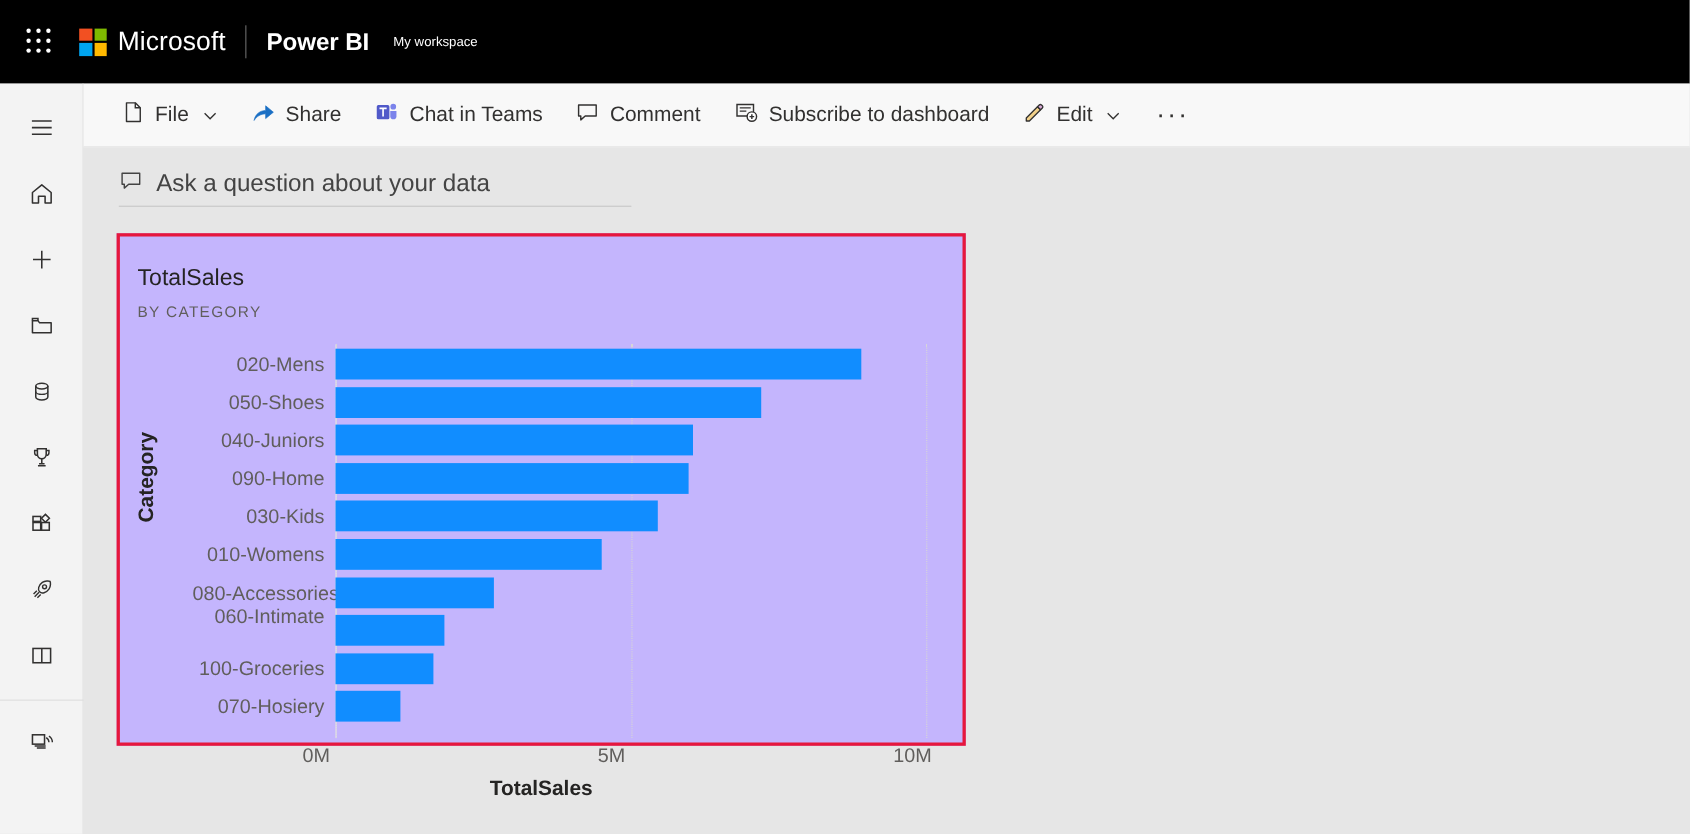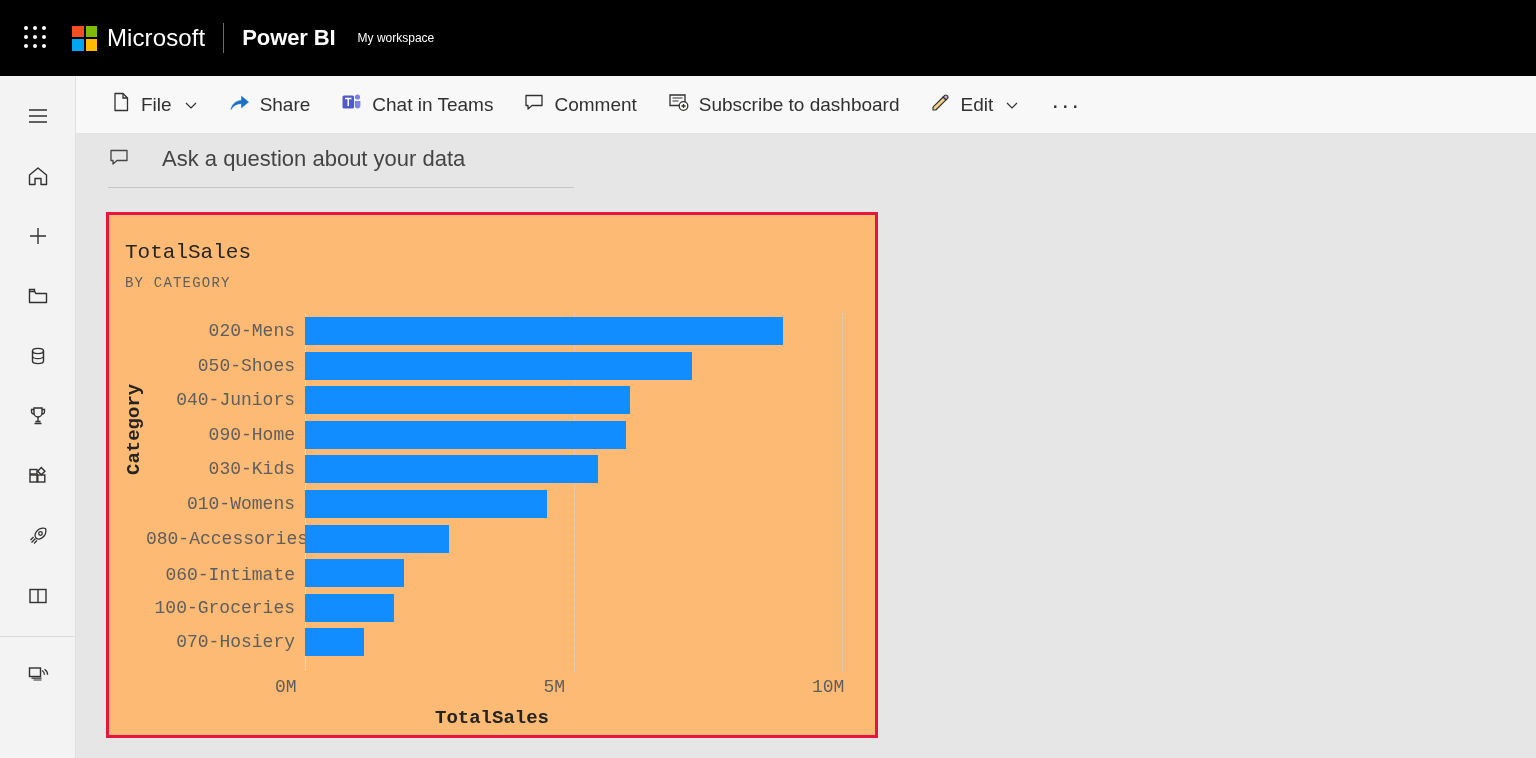--- a/index.html
+++ b/index.html
@@ -87,36 +87,34 @@
     white-space:nowrap;
   }
   .cmd .lbl { margin-left:9px; }
   .cmd .chev { margin-left:12px; display:flex; align-items:center;}
   .cmd-ellipsis { font-size:24px; letter-spacing:2px; color:#323130; padding:0 12px; }
 
   
   .qna {
     position:absolute; left:108px; top:146px;
     width:466px; height:42px;
-    display:flex; 
+    display:flex; align-items:center;
     border-bottom:1px solid #c7c7c7;
     cursor:text;
-    gap:20px;
   }
   .qna-text {
     margin-left:12px; color:#444444; font-size:22px; font-weight:400;
   }
 
   
   .card {
     position:absolute; left:106px; top:212px;
-    width:772px; height:526px;
-    background:#fdba74;
+    width:772px; height:466px;
+    background:#c4b5fd;
     border:3px solid #e6173d;
-    font-family:Liberation Mono, monospace;
   }
   .card-title {
     position:absolute; left:16px; top:26px;
     font-size:21px; color:#252423; font-weight:400;
   }
   .card-sub {
     position:absolute; left:16px; top:60px;
     font-size:14px; color:#605e5c; letter-spacing:1.2px; font-weight:400;
   }
 
@@ -392,20 +390,20 @@
       <div class="cat-label" style="top: 174.2px; right: 580px;">040-Juniors</div>
       <div class="bar" title="040-Juniors" style="left: 196px; top: 171.2px; width: 324.885px; background: rgb(17, 141, 255);"></div>
       <div class="cat-label" style="top: 208.8px; right: 580px;">090-Home</div>
       <div class="bar" title="090-Home" style="left: 196px; top: 205.8px; width: 321.126px; background: rgb(17, 141, 255);"></div>
       <div class="cat-label" style="top: 243.4px; right: 580px;">030-Kids</div>
       <div class="bar" title="030-Kids" style="left: 196px; top: 240.4px; width: 292.665px; background: rgb(17, 141, 255);"></div>
       <div class="cat-label" style="top: 278px; right: 580px;">010-Womens</div>
       <div class="bar" title="010-Womens" style="left: 196px; top: 275px; width: 241.65px; background: rgb(17, 141, 255);"></div>
       <div class="cat-label" style="top: 312.6px; right: 567px;">080-Accessories</div>
       <div class="bar" title="080-Accessories" style="left: 196px; top: 309.6px; width: 143.916px; background: rgb(17, 141, 255);"></div>
-      <div class="cat-label" style="top: 349px; right: 580px; margin-left: 30px;">060-Intimate</div>
+      <div class="cat-label" style="top: 334px; right: 580px; margin-left: 30px;">060-Intimate</div>
       <div class="bar" title="060-Intimate" style="left: 196px; top: 344.2px; width: 98.808px; background: rgb(17, 141, 255);"></div>
       <div class="cat-label" style="top: 381.8px; right: 580px; margin-left: 44px;">100-Groceries</div>
       <div class="bar" title="100-Groceries" style="left: 196px; top: 378.8px; width: 88.605px; background: rgb(17, 141, 255);"></div>
       <div class="cat-label" style="top: 416.4px; right: 580px;">070-Hosiery</div>
       <div class="bar" title="070-Hosiery" style="left: 196px; top: 413.4px; width: 59.07px; background: rgb(17, 141, 255);"></div>
     </div>
 </div>
 
 </body></html>

